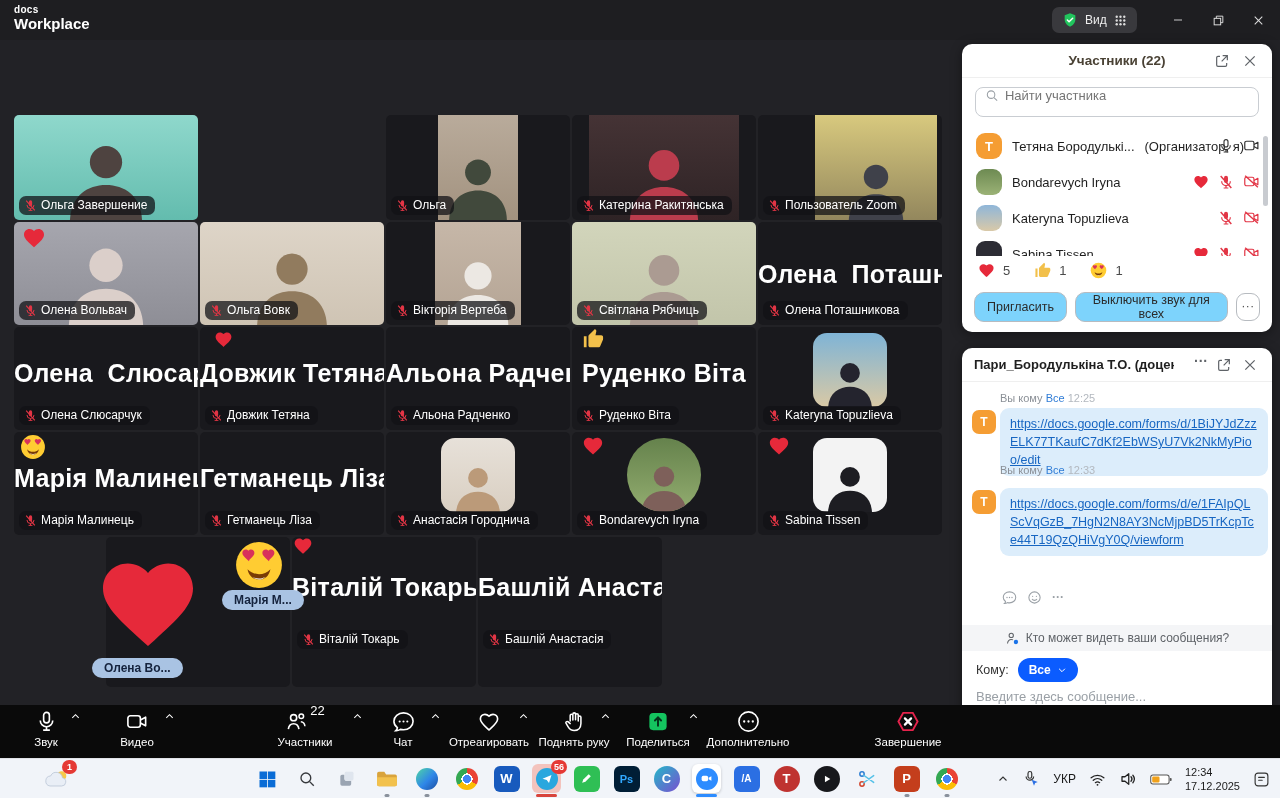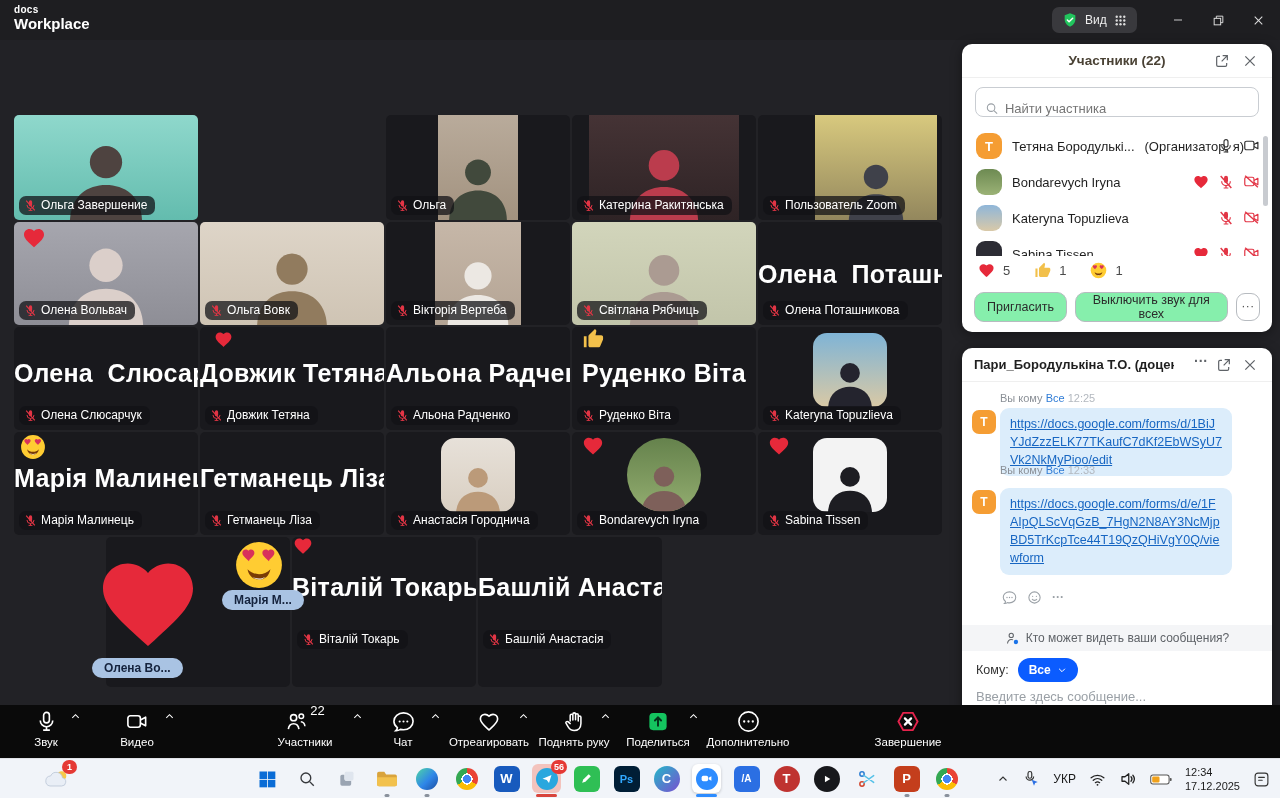--- a/index.html
+++ b/index.html
@@ -39,39 +39,39 @@
   .a-gor{background:linear-gradient(180deg,#e7e1d9,#d9cfc2)} .a-gor .person{color:#bb9a79}
   .a-bon{background:linear-gradient(180deg,#65824c,#93ad70)} .a-bon .person{color:#7e605a}
   .a-sab{background:#f3f3f3} .a-sab .person{color:#1d1d22}
   
   .panel{position:absolute;left:962px;width:310px;background:#fff;border-radius:10px;box-shadow:0 2px 12px rgba(0,0,0,.4)}
   #ppanel{top:44px;height:288px}
   #cpanel{top:348px;height:406px}
   .phead{position:relative;height:34px;border-bottom:1px solid #efefef;display:flex;align-items:center}
   .ptitle{width:100%;text-align:center;font-size:13.5px;font-weight:bold;color:#4a4235}
   .hicon{position:absolute;top:9px;color:#5f6368;cursor:pointer}
-  .searchwrap{margin:9px 13px;height:30px;border:1px solid #c9cdd2;border-radius:8px;display:flex;align-items:flex-end;gap:6px;padding:0 9px;color:#9aa0a6}
+  .searchwrap{margin:9px 13px;height:30px;border:1px solid #c9cdd2;border-radius:8px;display:flex;align-items:flex-start;gap:6px;padding:0 9px;color:#9aa0a6}
   .searchwrap input{border:none;outline:none;font-size:13px;width:100%;color:#333}
   .plist{position:absolute;left:0;top:84px;width:100%;height:128px;overflow:hidden}
   .prow{position:relative;height:36px;display:flex;align-items:center;padding-left:14px;gap:10px}
   .pav{width:26px;height:26px;border-radius:9px;display:flex;align-items:center;justify-content:center;color:#fff;font-weight:bold;font-size:13px;flex:0 0 auto}
   .pname{font-size:13px;color:#1f1f1f;white-space:nowrap}
   .prowicons{position:absolute;right:12px;top:9px;display:flex;gap:9px;align-items:center}
   .scrollbar{position:absolute;right:4px;top:92px;width:5px;height:70px;border-radius:3px;background:#c8cbd0}
   .reactrow{position:absolute;left:16px;top:218px;display:flex;align-items:center;gap:8px;font-size:13px;color:#4a4a4a}
   .pfoot{position:absolute;left:0;bottom:10px;width:100%;display:flex;align-items:center;gap:8px;padding:0 12px}
-  .obtn{border:1px solid #b7bbc0;background:#86efac;border-radius:10px;height:30px;padding:0 12px;font-size:12.5px;color:#2b2b2b;cursor:pointer}
+  .obtn{border:1px solid #b7bbc0;background:#7dd3fc;border-radius:10px;height:30px;padding:0 12px;font-size:12.5px;color:#2b2b2b;cursor:pointer}
   .morebtn{margin-left:auto;width:28px;height:28px;border:1px solid #b7bbc0;border-radius:9px;background:#fff;color:#555;font-size:13px;line-height:24px;text-align:center;cursor:pointer}
   
   .chead{position:relative;height:34px;border-bottom:1px solid #efefef;display:flex;align-items:center;padding:0 12px}
   .ctitle{font-size:13px;font-weight:bold;color:#1f1f1f;white-space:nowrap;overflow:hidden;max-width:200px}
   .meta{position:absolute;left:38px;font-size:11px;color:#8b9097;white-space:nowrap}
   .meta .tgt{color:#2f7cd6} .meta .tm{color:#b3b8bf}
   .cav{position:absolute;left:10px;width:24px;height:24px;border-radius:7px;background:#f59d33;color:#fff;font-size:12px;font-weight:bold;display:flex;align-items:center;justify-content:center}
-  .bubble{position:absolute;left:38px;width:232px;background:#dcedfb;border-radius:9px;padding:7px 10px;font-size:12.5px;line-height:1.45;color:#1766c2}
+  .bubble{position:absolute;left:38px;width:268px;background:#dcedfb;border-radius:9px;padding:7px 10px;font-size:12.5px;line-height:1.45;color:#1766c2}
   .bubble .lnk{text-decoration:underline;word-break:break-all;cursor:pointer}
   .mactions{position:absolute;left:40px;display:flex;gap:10px;color:#9aa0a6}
   .privacy{position:absolute;left:0;top:277px;width:100%;height:26px;background:#f4f5f7;display:flex;align-items:center;justify-content:center;gap:6px;font-size:12px;color:#5f6368}
   .torow{position:absolute;left:14px;top:310px;display:flex;align-items:center;gap:9px;font-size:12.5px;color:#333}
   .topill{background:#0b5cff;color:#fff;font-size:12px;font-weight:bold;height:24px;border-radius:13px;display:flex;align-items:center;gap:6px;padding:0 11px;cursor:pointer}
   .cinput{position:absolute;left:14px;top:341px;width:270px;border:none;outline:none;font-size:13px;color:#333;background:transparent}
   .cinput::placeholder{color:#9aa0a6}
   .ctools{position:absolute;left:14px;top:372px;display:flex;align-items:center;gap:14px;color:#5f6368}
   .sendbtn{position:absolute;right:12px;top:368px;width:30px;height:28px;background:#e9ebee;border-radius:8px;display:flex;align-items:center;justify-content:center;color:#9aa0a6;cursor:pointer}
   

